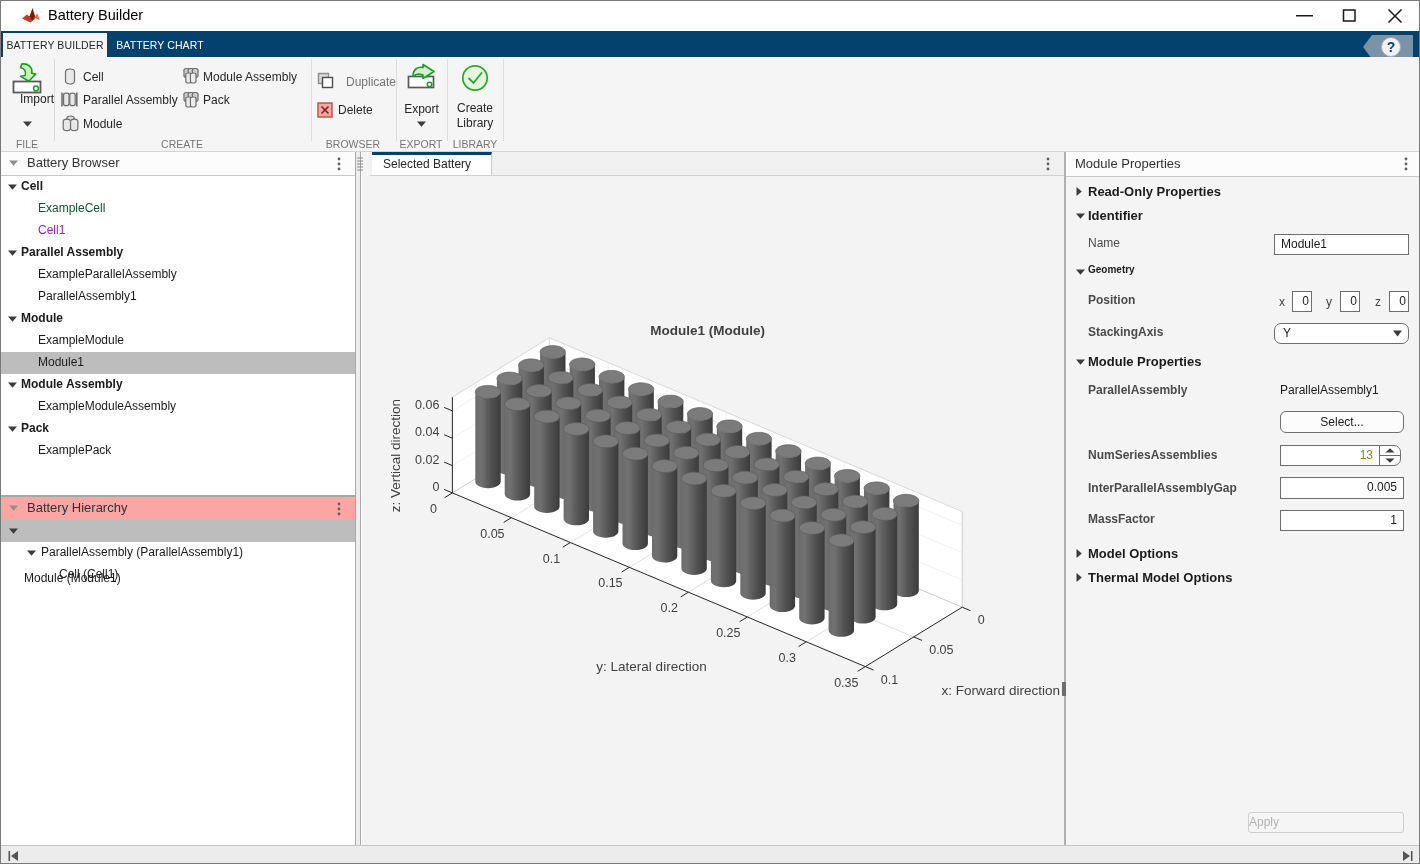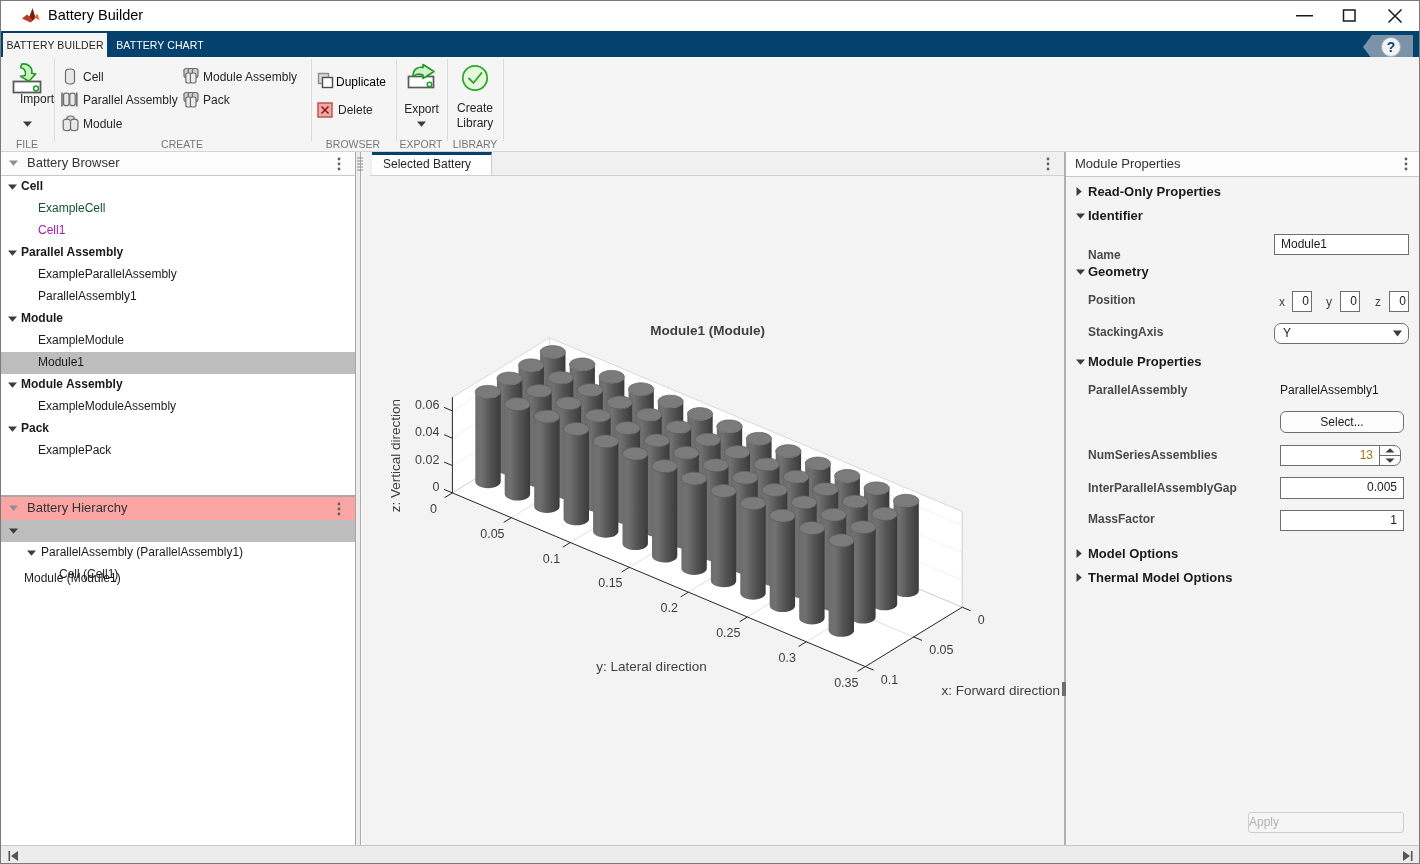--- a/index.html
+++ b/index.html
@@ -112,21 +112,21 @@
         <path d="M7.4 6.792 L7.4 13.208 A2.8 1.7919999999999998 0 0 0 13.0 13.208 L13.0 6.792" fill="#ececec" stroke="#6e6e6e" stroke-width="1.2"></path>
       </svg>
     </span>
     <span style="position:absolute;left:203px;top:36px;color:#262626;">Pack</span>
     <span style="position:absolute;left:317px;top:15px;">
       <svg style="display:block" width="17" height="17" viewBox="0 0 17 17">
  <rect x="1.5" y="1.5" width="10" height="10" fill="#d9d9d9" stroke="#8c8c8c" stroke-width="1.4"></rect>
  <rect x="5.5" y="5.5" width="10" height="10" fill="#ffffff" stroke="#4d4d4d" stroke-width="1.4"></rect>
 </svg>
     </span>
-    <span style="position:absolute;left:336px;top:18px;color:#000000;">Duplicate</span>
+    <span style="position:absolute;left:346px;top:18px;color:#737373;">Duplicate</span>
     <span style="position:absolute;left:317px;top:45px;">
       <svg style="display:block" width="16" height="16" viewBox="0 0 16 16">
  <rect x="1" y="1" width="14" height="14" fill="#f0a9a9" stroke="#b8584f" stroke-width="1.5"></rect>
  <path d="M4.5 4.5 L11.5 11.5 M11.5 4.5 L4.5 11.5" stroke="#8c1c13" stroke-width="1.6"></path>
 </svg>
     </span>
     <span style="position:absolute;left:338px;top:46px;color:#262626;">Delete</span>
     <span style="position:absolute;left:405px;top:6px;">
       <svg style="display:block" width="34" height="32" viewBox="0 0 34 32">
  <rect x="3.5" y="13.5" width="25" height="11" fill="#ffffff" stroke="#5a5a5a" stroke-width="1.7"></rect>
@@ -484,28 +484,28 @@
         <polygon points="0.5,0 5.8,4.5 0.5,9" fill="#3c3c3c"></polygon>
       </svg>
     </span>
     <span style="position:absolute;left:22px;top:32px;font-size:13px;font-weight:bold;color:#1a1a1a;">Read-Only Properties</span>
     <span style="position:absolute;left:10px;top:61px;">
       <svg style="display:block" width="9" height="6" viewBox="0 0 9 6">
         <polygon points="0,0.5 9,0.5 4.5,5.8" fill="#3c3c3c"></polygon>
       </svg>
     </span>
     <span style="position:absolute;left:22px;top:56px;font-size:13px;font-weight:bold;color:#1a1a1a;">Identifier</span>
-    <span style="position:absolute;left:22px;top:96px;font-weight:bold;color:#4a4a4a;">Name</span>
+    <span style="position:absolute;left:22px;top:84px;font-weight:normal;color:#4a4a4a;">Name</span>
     <div style="position:absolute;left:208px;top:82px;width:135px;height:21px;background:#fff;border:1px solid #6e6e6e;box-sizing:border-box;padding-left:6px;font-size:12px;color:#1a1a1a;line-height:19px;">Module1</div>
     <span style="position:absolute;left:10px;top:117px;">
       <svg style="display:block" width="9" height="6" viewBox="0 0 9 6">
         <polygon points="0,0.5 9,0.5 4.5,5.8" fill="#3c3c3c"></polygon>
       </svg>
     </span>
-    <span style="position:absolute;left:22px;top:112px;font-size:13px;font-weight:bold;color:#1a1a1a;">Geometry</span>
+    <span style="position:absolute;left:22px;top:112px;font-size:10px;font-weight:bold;color:#1a1a1a;">Geometry</span>
     <span style="position:absolute;left:22px;top:141px;font-weight:bold;color:#4a4a4a;">Position</span>
     <span style="position:absolute;left:213px;top:143px;color:#444;">x</span>
     <div style="position:absolute;left:226px;top:139px;width:20px;height:21px;background:#fff;border:1px solid #6e6e6e;box-sizing:border-box;padding-left:6px;font-size:12px;color:#1a1a1a;line-height:19px;">&nbsp;0</div>
     <span style="position:absolute;left:260px;top:143px;color:#444;">y</span>
     <div style="position:absolute;left:274px;top:139px;width:20px;height:21px;background:#fff;border:1px solid #6e6e6e;box-sizing:border-box;padding-left:6px;font-size:12px;color:#1a1a1a;line-height:19px;">&nbsp;0</div>
     <span style="position:absolute;left:309px;top:143px;color:#444;">z</span>
     <div style="position:absolute;left:323px;top:139px;width:20px;height:21px;background:#fff;border:1px solid #6e6e6e;box-sizing:border-box;padding-left:6px;font-size:12px;color:#1a1a1a;line-height:19px;">&nbsp;0</div>
     <span style="position:absolute;left:22px;top:173px;font-weight:bold;color:#4a4a4a;">StackingAxis</span>
     <div style="position:absolute;left:208px;top:171px;width:135px;height:21px;background:#fff;border:1px solid #6e6e6e;border-radius:7px;box-sizing:border-box;padding-left:8px;font-size:12px;color:#1a1a1a;line-height:19px;">Y</div>
     <span style="position:absolute;left:327px;top:178px;">

